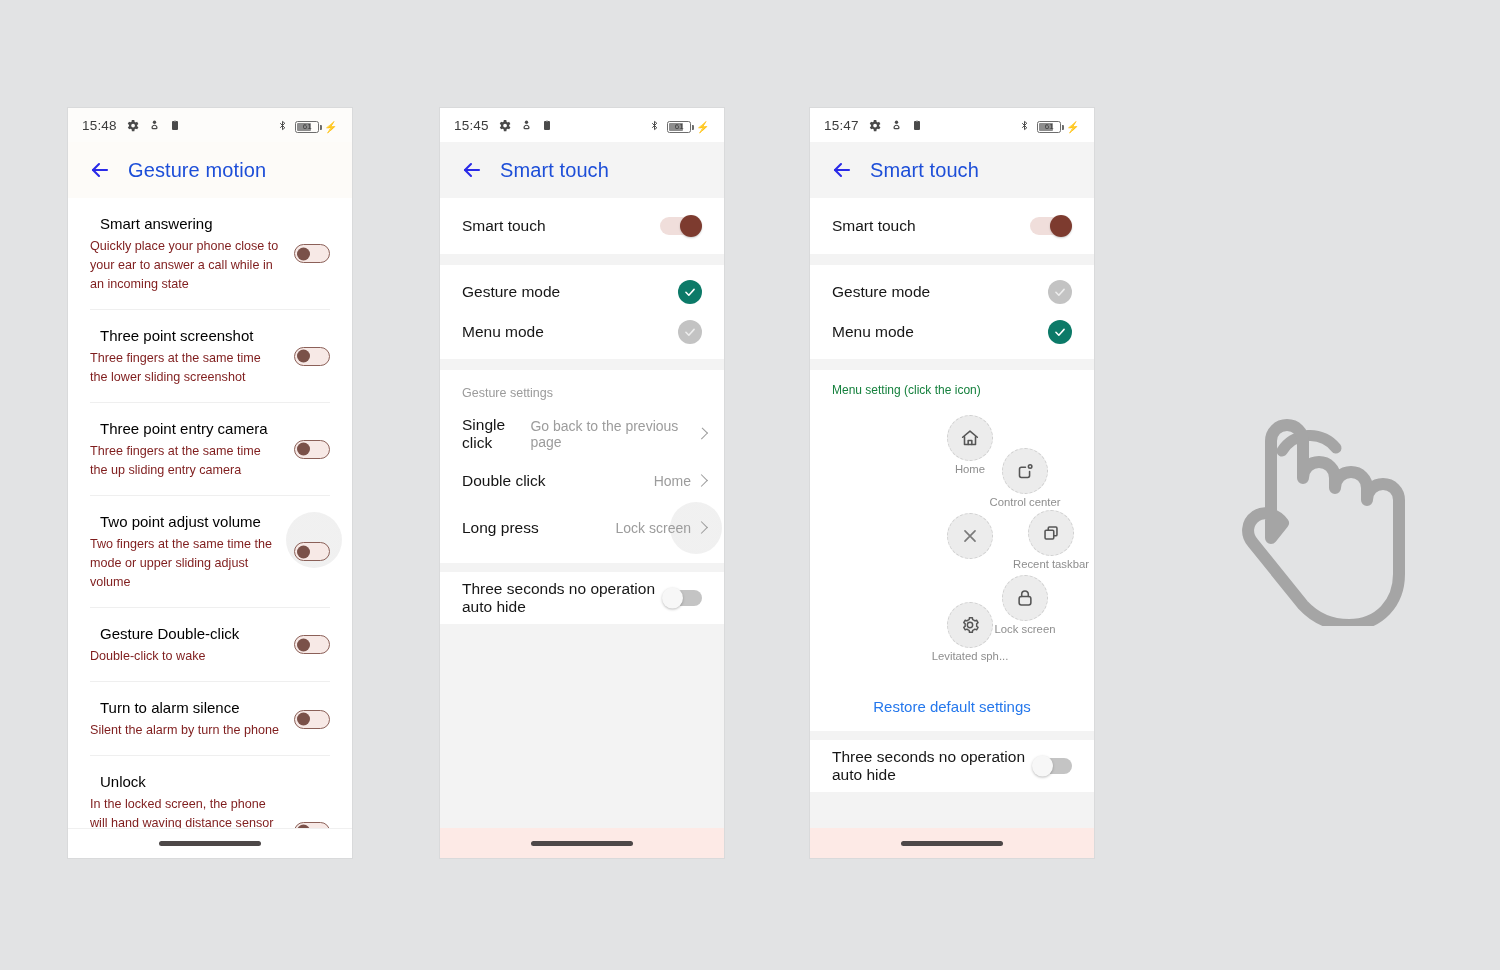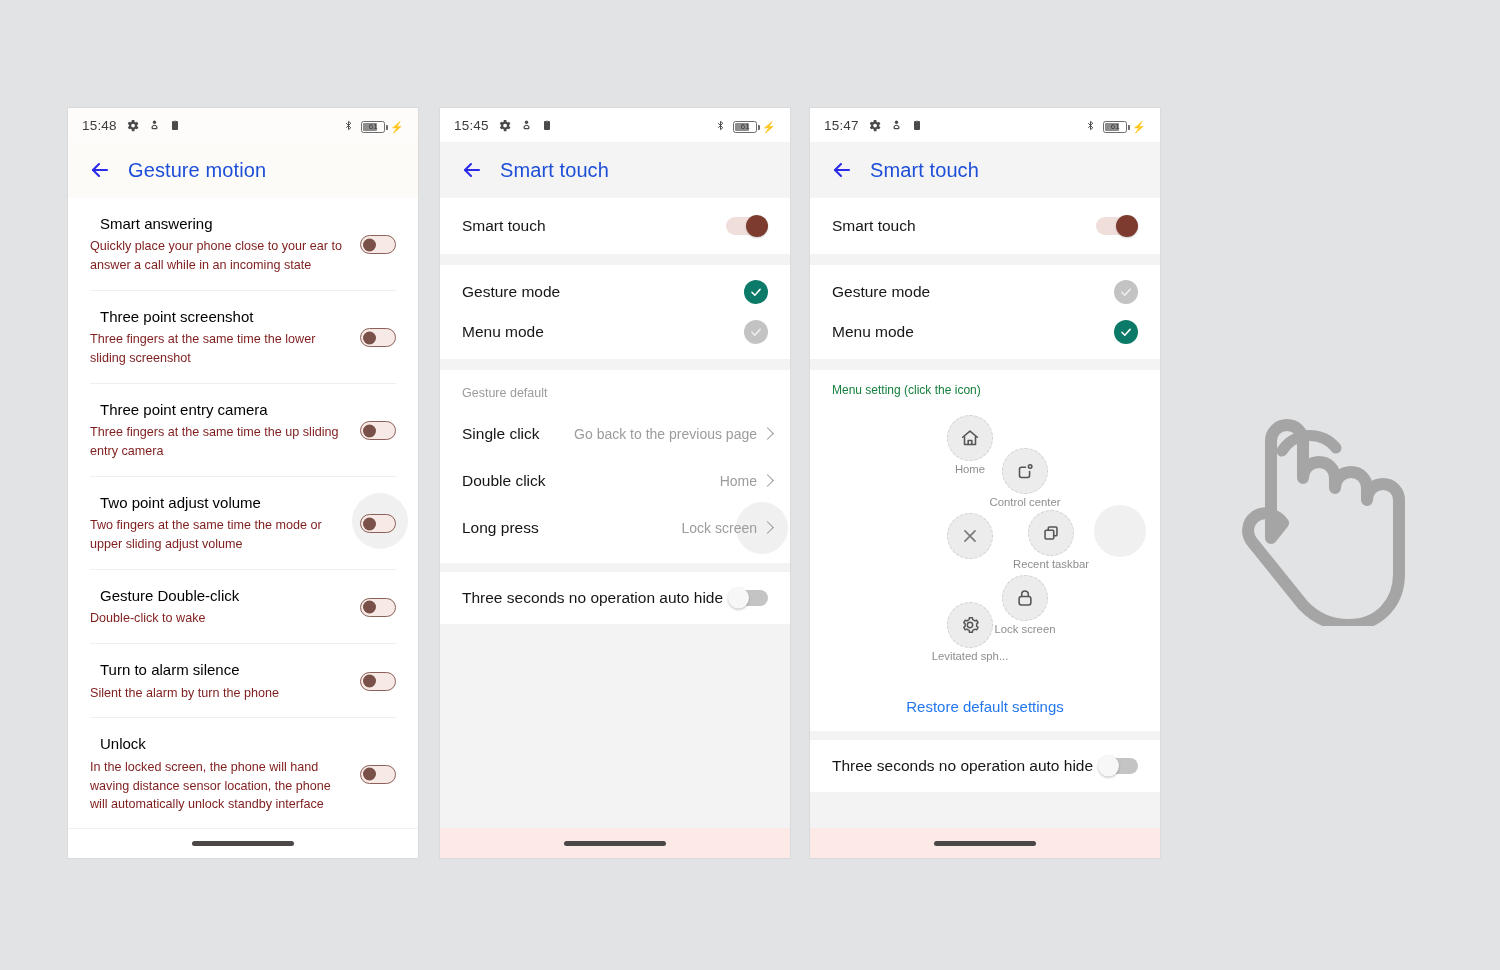--- a/index.html
+++ b/index.html
@@ -7,21 +7,21 @@
     width: 1500px; height: 970px;
     background: #e2e3e4;
     font-family: "Liberation Sans", sans-serif;
     overflow: hidden;
   }
   .stage { position: relative; width: 1500px; height: 970px; }
 
   
   .phone {
     position: absolute;
-    width: 350px; height: 750px;
+    width: 284px; height: 750px;
     background: #ffffff;
     overflow: hidden;
     box-shadow: 0 0 0 1px rgba(0,0,0,0.04);
     display: flex; flex-direction: column;
   }
   #phone1 { left: 68px;  top: 108px; }
   #phone2 { left: 440px; top: 108px; }
   #phone3 { left: 810px; top: 108px; }
 
   
@@ -368,21 +368,21 @@
         <div class="st-label">Menu mode</div>
         <div class="check off">
           <svg width="14" height="14" viewBox="0 0 24 24" fill="none" stroke="#eeeeee" stroke-width="2.6" stroke-linecap="round" stroke-linejoin="round">
               <path d="M5 12.5l5 5 9-10"></path>
             </svg>
         </div>
       </div>
 
       <div class="gapbar"></div>
 
-      <div class="sec-head">Gesture default</div>
+      <div class="sec-head">Gesture settings</div>
 
       <div class="gs-row">
         <div class="gs-name">Single click</div>
         <div class="gs-val">Go back to the previous page</div>
         <div class="chev"></div>
       </div>
 
       <div class="gs-row">
         <div class="gs-name">Double click</div>
         <div class="gs-val">Home</div>

